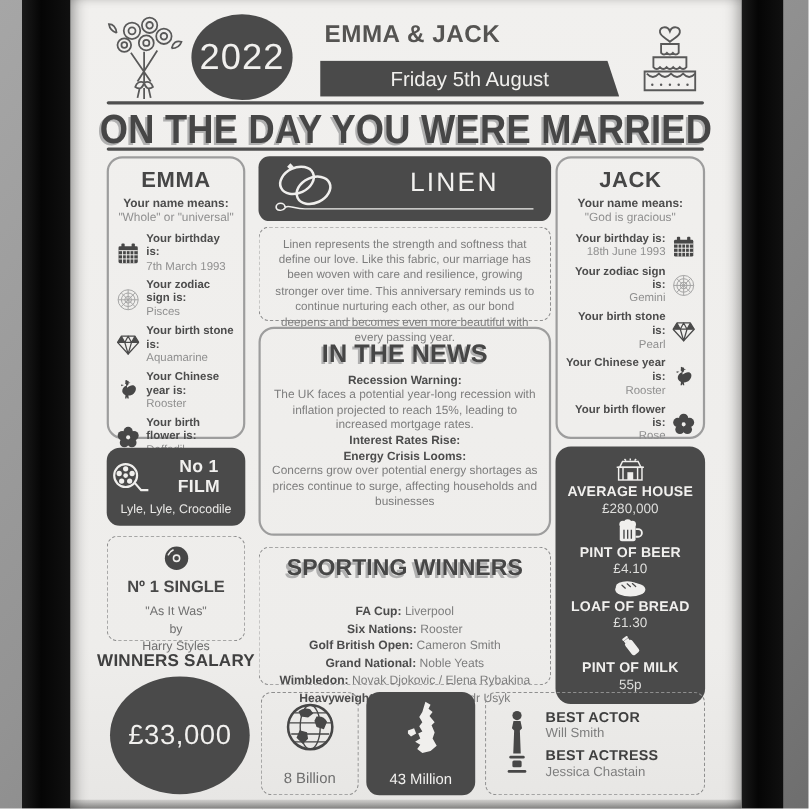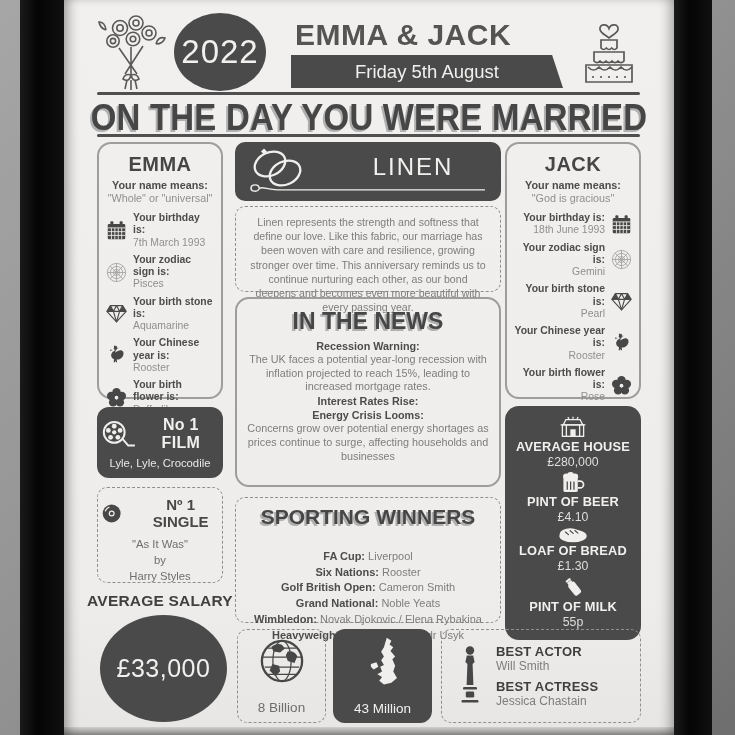--- a/index.html
+++ b/index.html
@@ -24,21 +24,21 @@
   
   .dark{background:#4a4a4a;color:#f1f0ee;}
   .dashed-box{border:1.6px dashed #8f8f8f;border-radius:10px;box-sizing:border-box;}
   .solid-box{border:2px solid #9d9d9d;border-radius:14px;box-sizing:border-box;}
   .hdr3d{font-weight:bold;color:#464646;text-shadow:-2px 2px 0 #b0b0b0;}
   .rule{height:3px;background:#4f4f4f;border-radius:2px;}
   
   #year-badge{left:110px;top:13px;width:92px;height:78px;border-radius:50%;
     display:flex;align-items:center;justify-content:center;
     font-size:33px;letter-spacing:1px;}
-  #couple-names{left:231px;top:18px;width:280px;font-size:30px;font-weight:bold;
+  #couple-names{left:231px;top:18px;width:280px;font-size:22px;font-weight:bold;
     color:#555452;letter-spacing:.5px;white-space:nowrap;}
   #date-banner{left:227px;top:55px;width:272px;height:33px;
     clip-path:polygon(0 0,96% 0,100% 100%,0 100%);
     display:flex;align-items:center;justify-content:center;
     font-size:18.5px;color:#f1f0ee;}
   #main-title{left:0;top:96px;width:610px;text-align:center;font-size:33px;
     letter-spacing:.2px;white-space:nowrap;transform:scaleY(1.12);transform-origin:top;}
   
   .person-box{width:126px;height:257px;padding:9px 7px 6px;display:flex;flex-direction:column;}
   .person-name{text-align:center;font-size:20px;font-weight:bold;color:#464646;letter-spacing:.5px;}
@@ -70,21 +70,21 @@
   .sport-row{font-size:11px;line-height:1.43;}
   .sport-row .b{font-weight:bold;color:#4c4c4c;}
   .sport-row .v{color:#7d7d7d;}
   
   #film-box{left:33px;top:407px;width:126px;height:71px;border-radius:12px;
     padding:9px 4px;box-sizing:border-box;text-align:center;}
   #film-head{display:flex;align-items:center;justify-content:center;gap:7px;}
   #film-title{font-size:16px;font-weight:bold;letter-spacing:.3px;}
   #film-value{font-size:11.3px;color:#e9e8e6;margin-top:5px;}
   #single-box{left:33px;top:487px;width:126px;height:96px;padding:8px 4px;text-align:center;box-sizing:border-box;}
-  #single-head{display:flex;align-items:center;gap:22px;}
+  #single-head{display:flex;align-items:center;gap:6px;flex-direction:column;}
   #single-title{font-size:15px;font-weight:bold;color:#484848;}
   .single-line{font-size:11.3px;color:#6f6f6f;line-height:1.4;}
   #single-lines{margin-top:7px;}
   #salary-title{left:22px;top:592px;width:148px;text-align:center;font-size:15.5px;
     font-weight:bold;color:#404040;letter-spacing:.2px;}
   #salary-oval{left:36px;top:615px;width:127px;height:107px;border-radius:50%;
     display:flex;align-items:center;justify-content:center;font-size:25px;letter-spacing:.5px;}
   
   #prices-box{left:441px;top:406px;width:136px;height:234px;border-radius:14px;
     padding:10px 4px;box-sizing:border-box;display:flex;flex-direction:column;
@@ -522,21 +522,21 @@
         </svg>
       <span id="single-title">Nº 1 SINGLE</span>
     </div>
     <div id="single-lines">
       <div class="single-line">"As It Was"</div>
       <div class="single-line">by</div>
       <div class="single-line">Harry Styles</div>
     </div>
   </div>
 
-  <div class="abs" id="salary-title">AVERAGE SALARY</div>
+  <div class="abs" id="salary-title">WINNERS SALARY</div>
   <div class="abs dark" id="salary-oval">
     <span>£33,000</span>
   </div>
 
   <div class="abs dark" id="prices-box">
     <div class="price-item">
       <svg width="32" height="23">
           <use href="#sym-house"></use>
         </svg>
       <div class="price-label">AVERAGE HOUSE</div>

